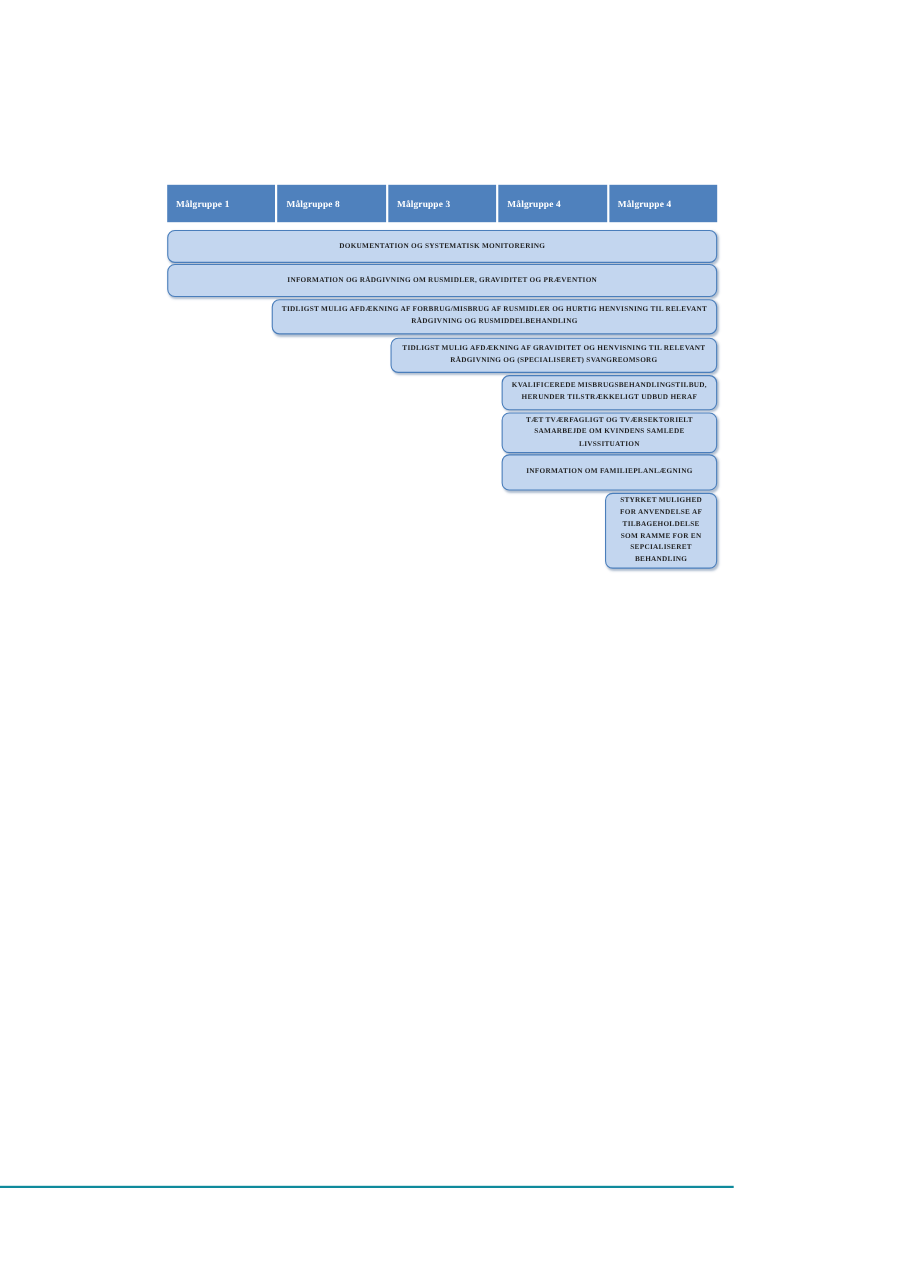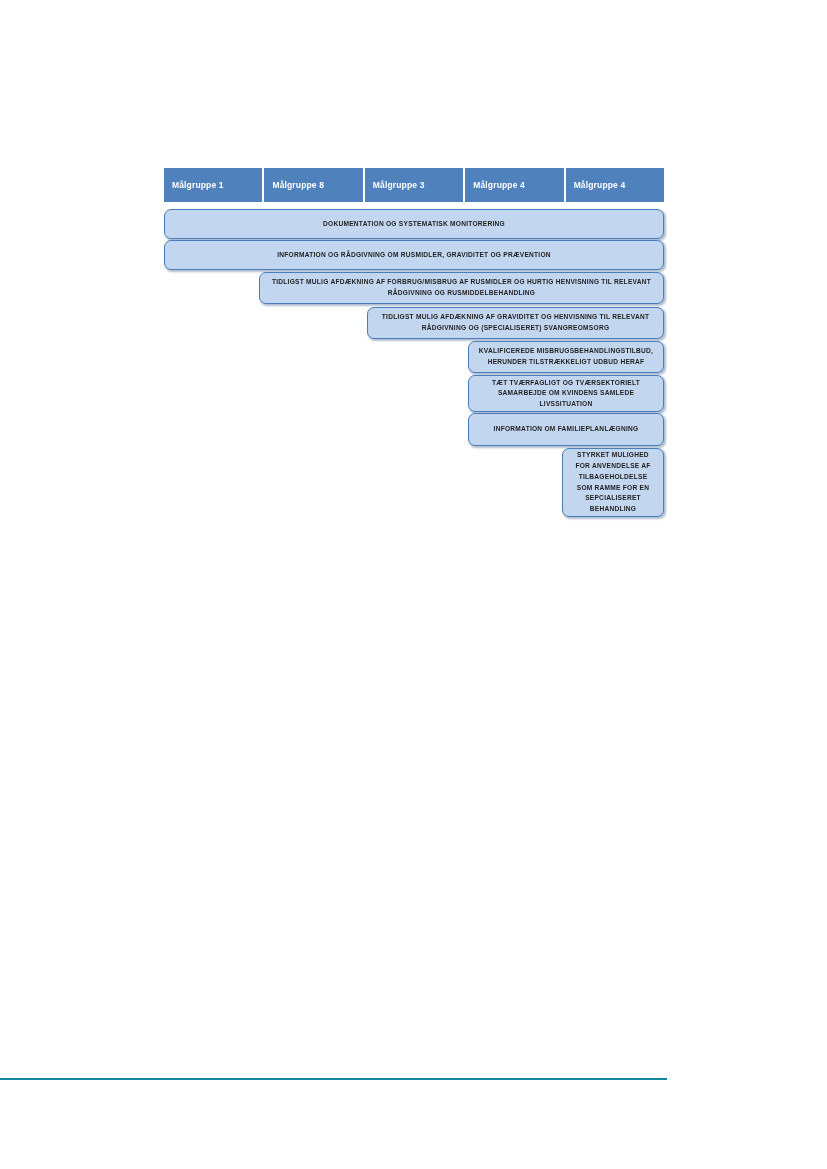--- a/index.html
+++ b/index.html
@@ -11,24 +11,25 @@
     width: 827px;
     height: 1169px;
     position: relative;
     font-family: "Liberation Sans", sans-serif;
     overflow: hidden;
   }
 
   
   #diagram {
     position: absolute;
-    left: 164px;
+    left: 152px;
     top: 168px;
     width: 500px;
     height: 355px;
+    font-family: Liberation Serif, serif;
   }
 
   
   .header-row {
     position: absolute;
     left: 0;
     top: 0;
     width: 500px;
     height: 34px;
     display: flex;

